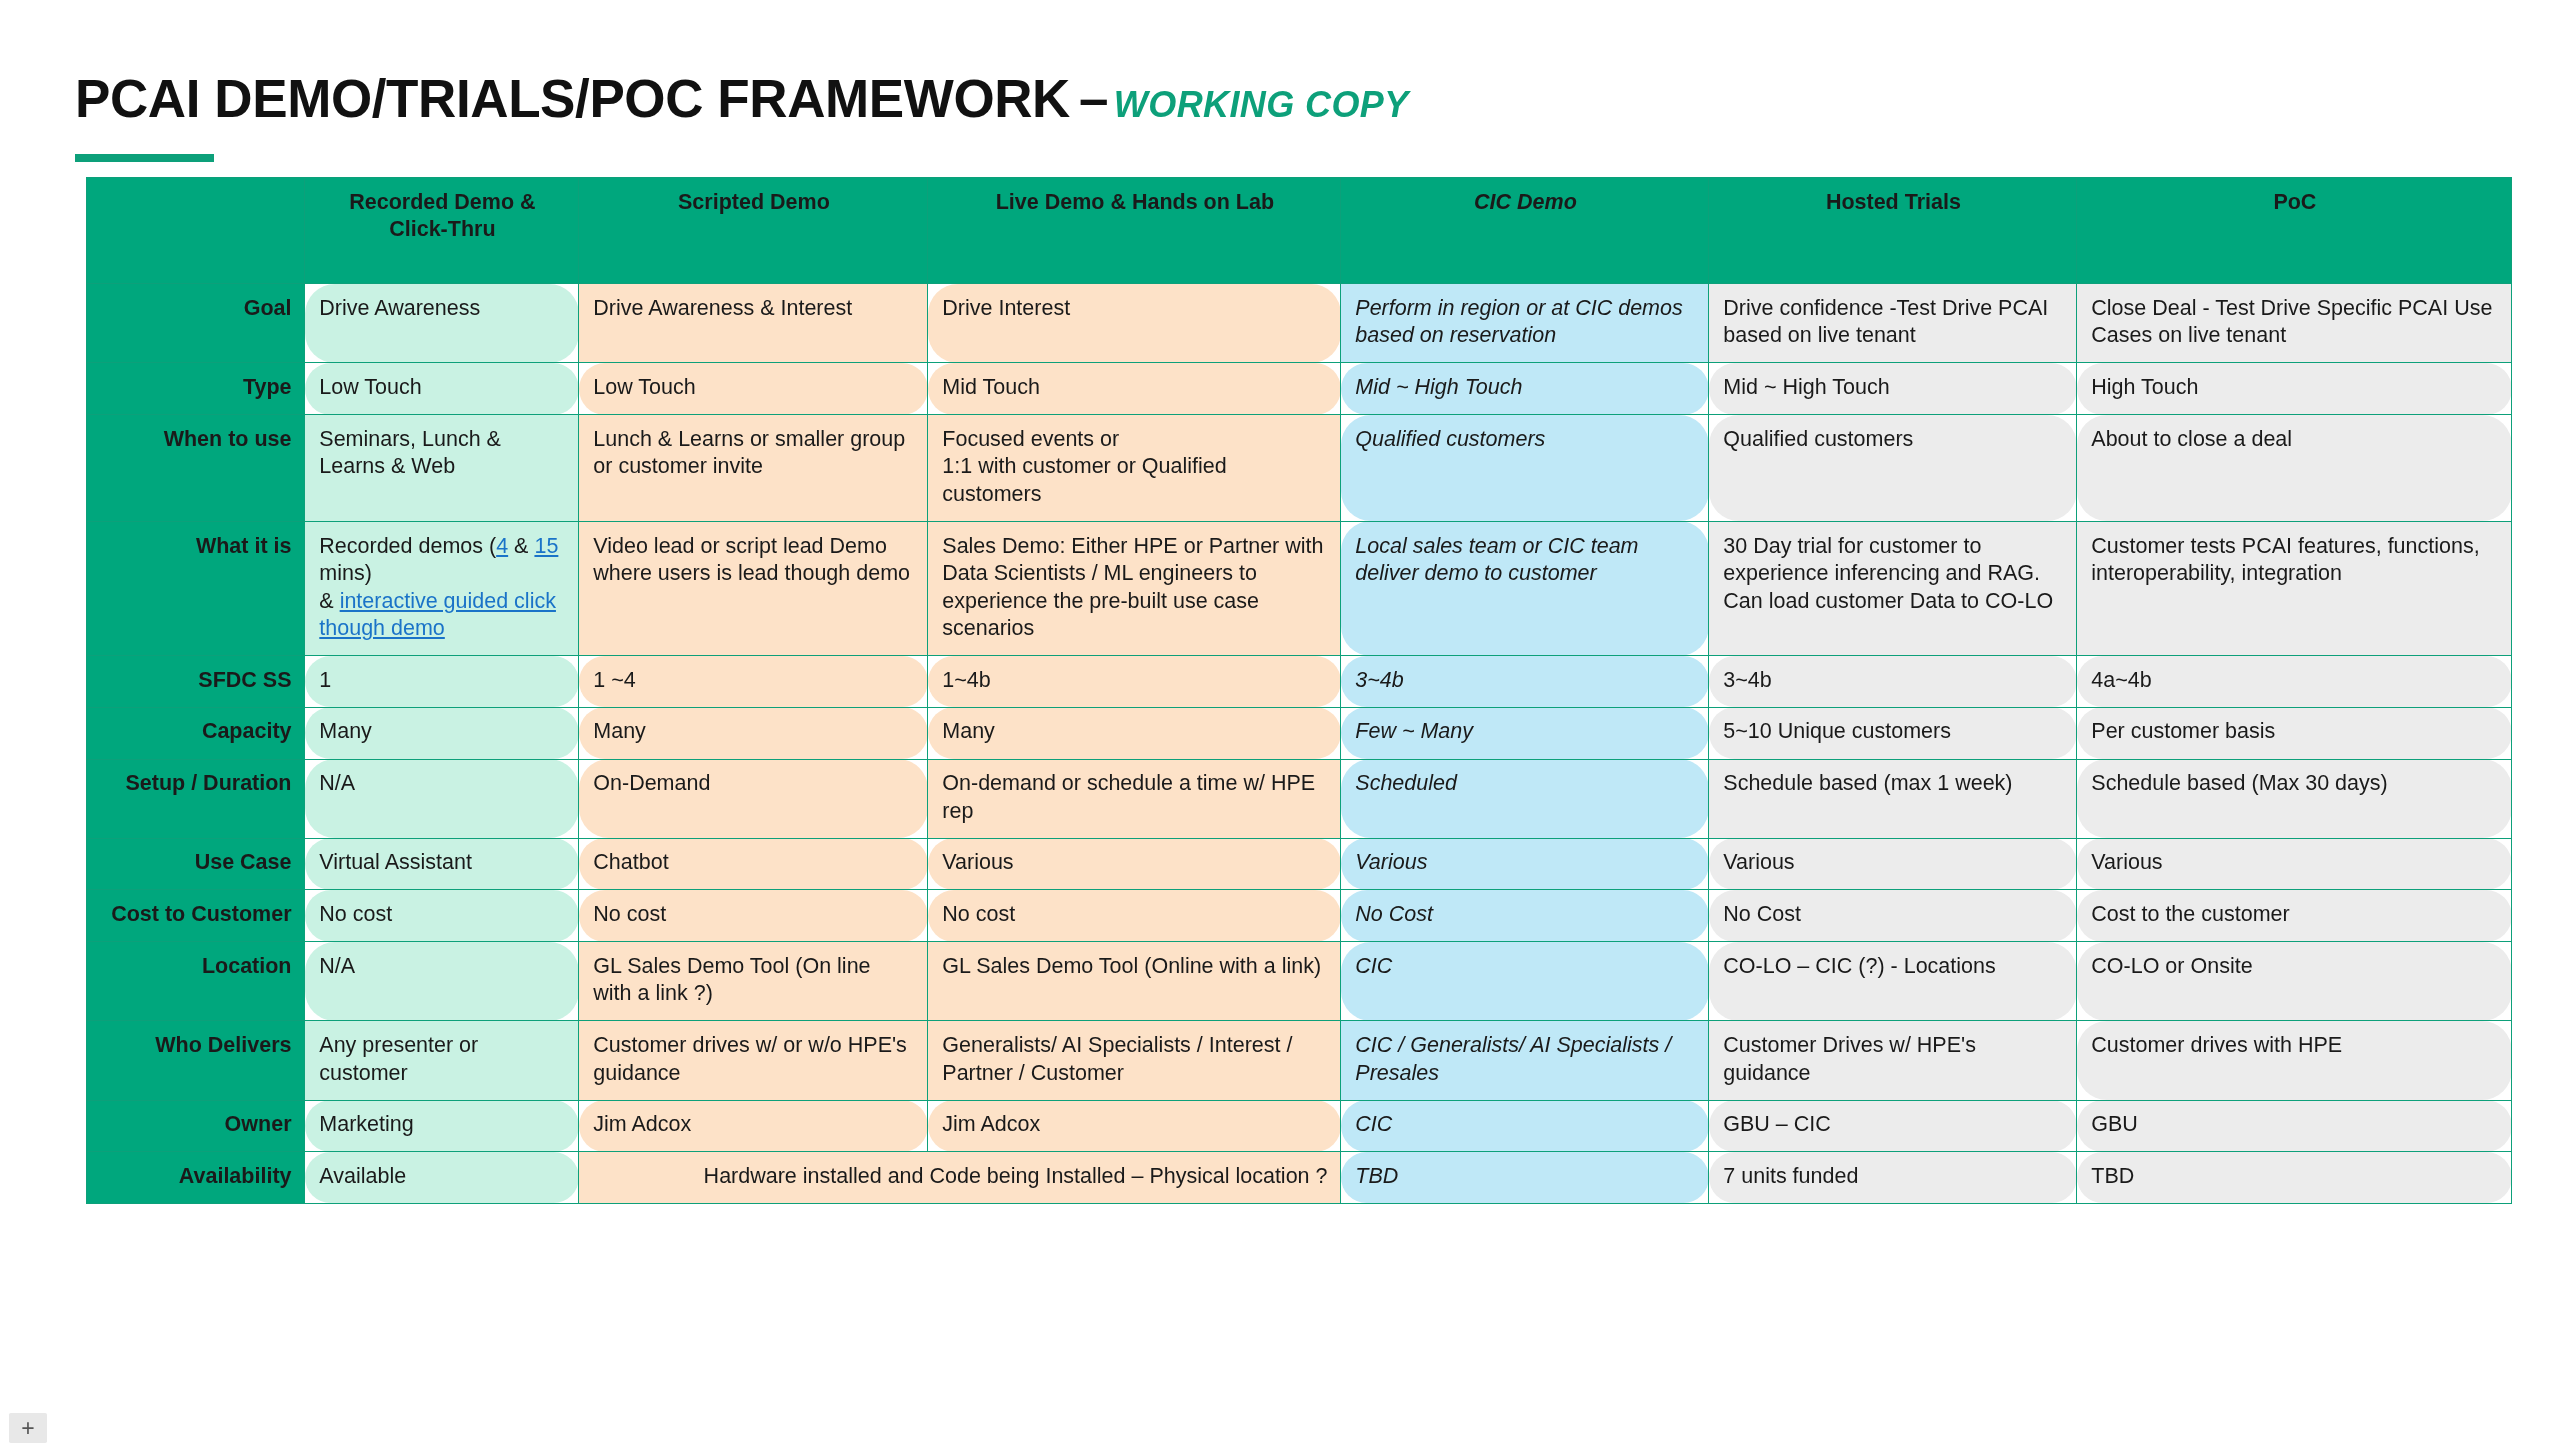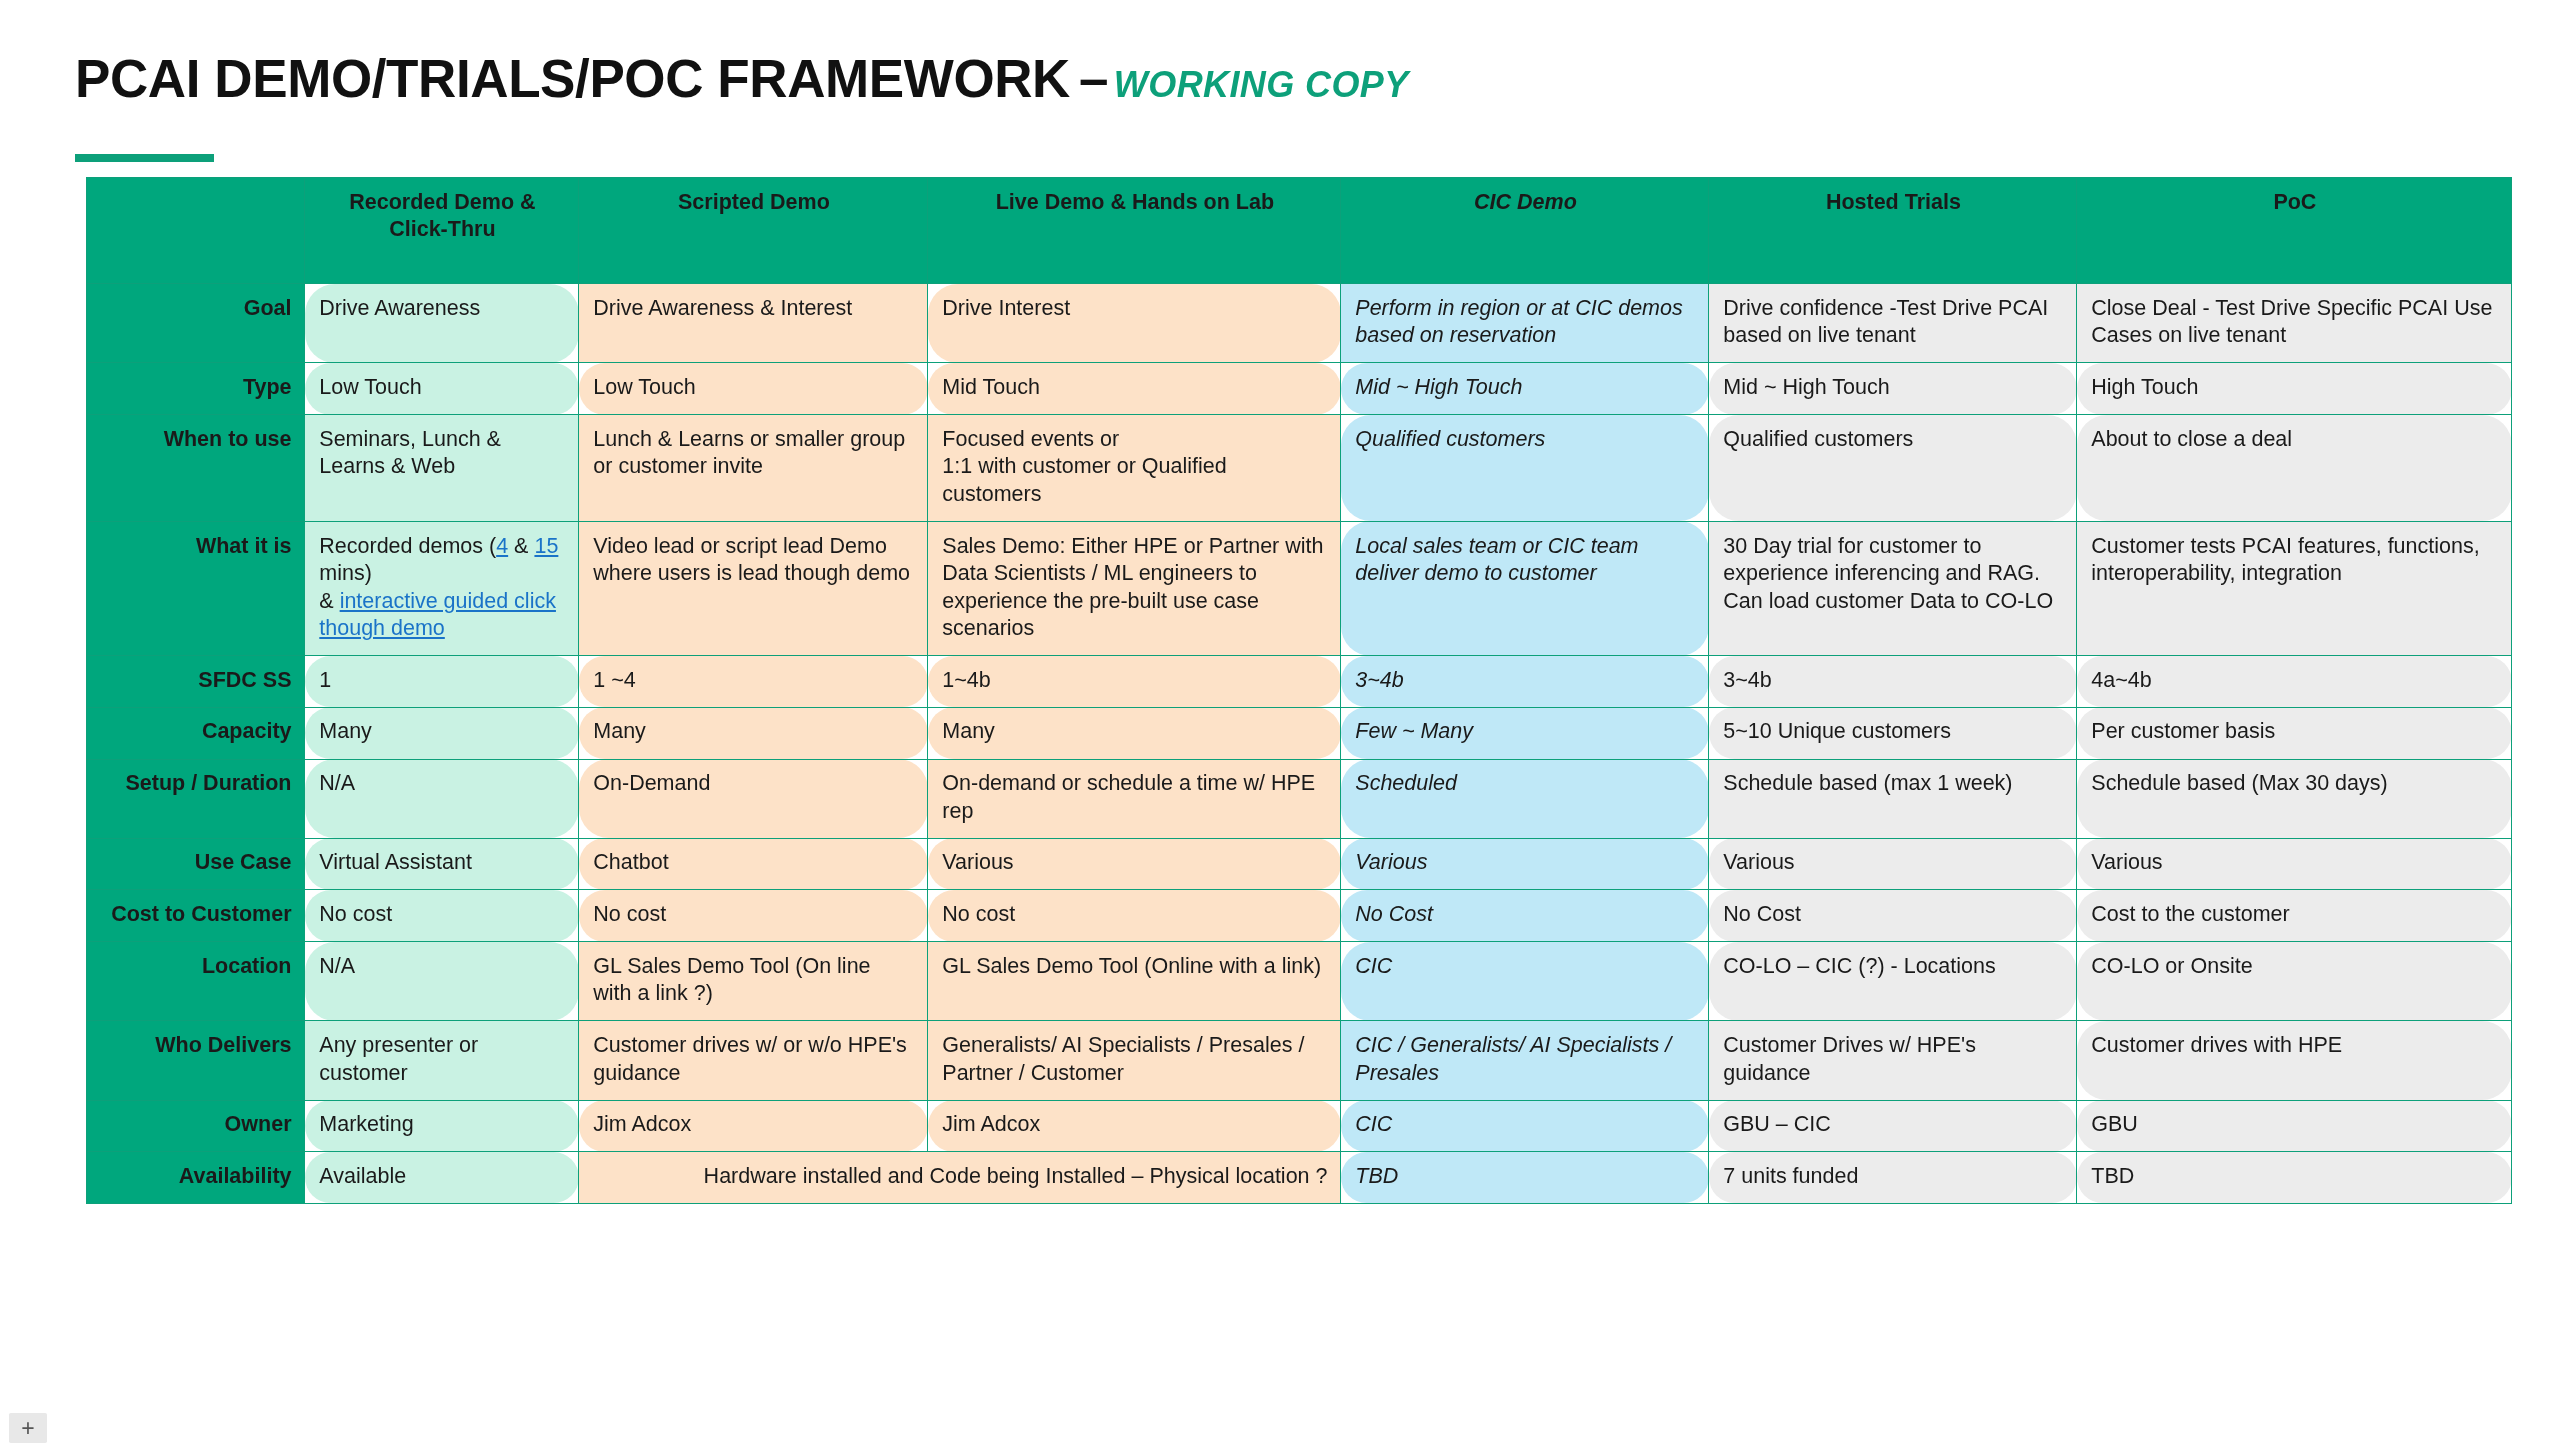--- a/index.html
+++ b/index.html
@@ -12,21 +12,21 @@
     position: relative;
     width: 2576px;
     height: 1448px;
     background: #ffffff;
     overflow: hidden;
   }
   
   .title-wrap {
     position: absolute;
     left: 75px;
-    top: 48px;
+    top: 68px;
     display: flex;
     align-items: baseline;
     white-space: nowrap;
   }
   .title-main {
     font-size: 53px;
     font-weight: bold;
     color: #111111;
     letter-spacing: -0.4px;
   }
@@ -284,21 +284,21 @@
         <td class="tint-peach">GL Sales Demo Tool (Online with a link)</td>
         <td class="tint-blue cell-mid">CIC</td>
         <td class="tint-gray cell-mid">CO-LO – CIC (?) - Locations</td>
         <td class="tint-gray cell-mid">CO-LO or Onsite</td>
       </tr>
 
       <tr>
         <td class="rowlabel">Who Delivers</td>
         <td class="tint-mint">Any presenter or customer</td>
         <td class="tint-peach">Customer drives w/ or w/o HPE's guidance</td>
-        <td class="tint-peach">Generalists/ AI Specialists / Presales / Partner / Customer</td>
+        <td class="tint-peach">Generalists/ AI Specialists / Interest / Partner / Customer</td>
         <td class="tint-blue">CIC / Generalists/ AI Specialists / Presales</td>
         <td class="tint-gray">Customer Drives w/ HPE's guidance</td>
         <td class="tint-gray cell-mid">Customer drives with HPE</td>
       </tr>
 
       <tr>
         <td class="rowlabel">Owner</td>
         <td class="tint-mint cell-mid">Marketing</td>
         <td class="tint-peach cell-mid">Jim Adcox</td>
         <td class="tint-peach cell-mid">Jim Adcox</td>

